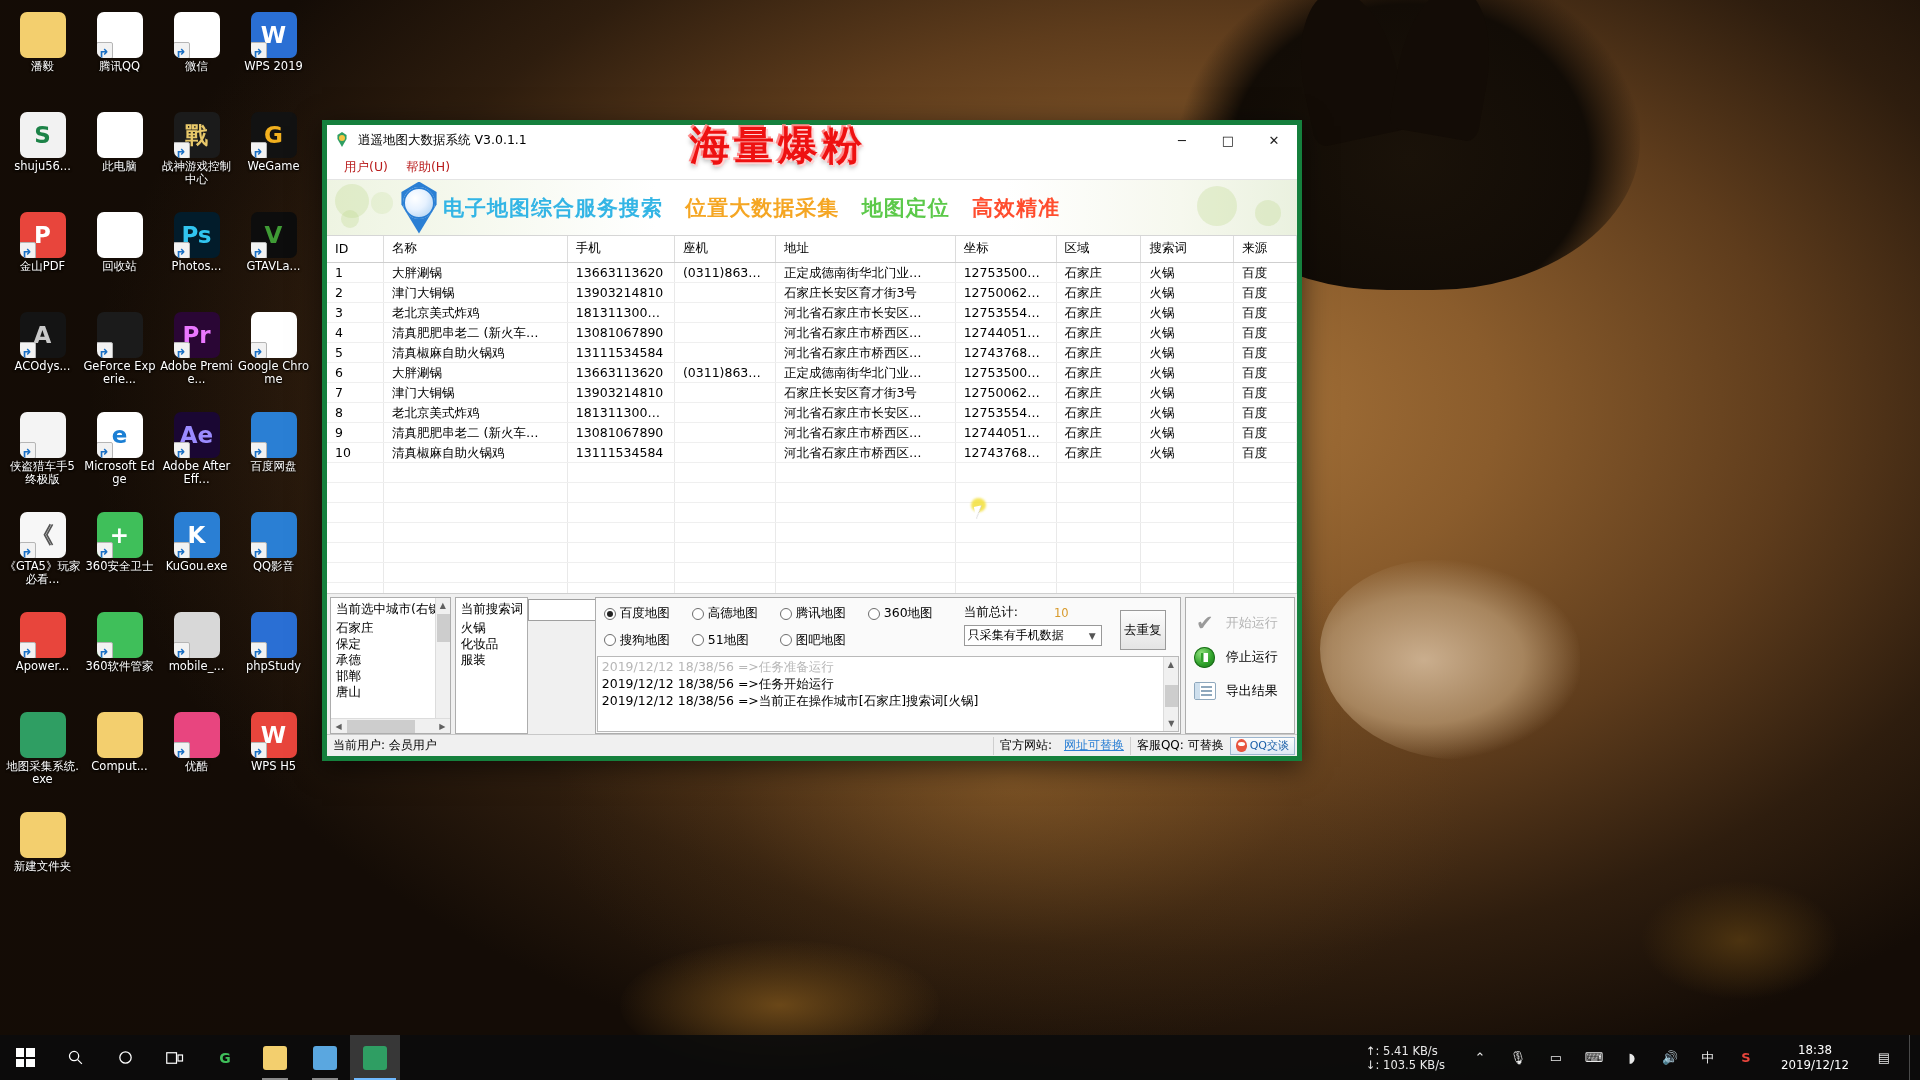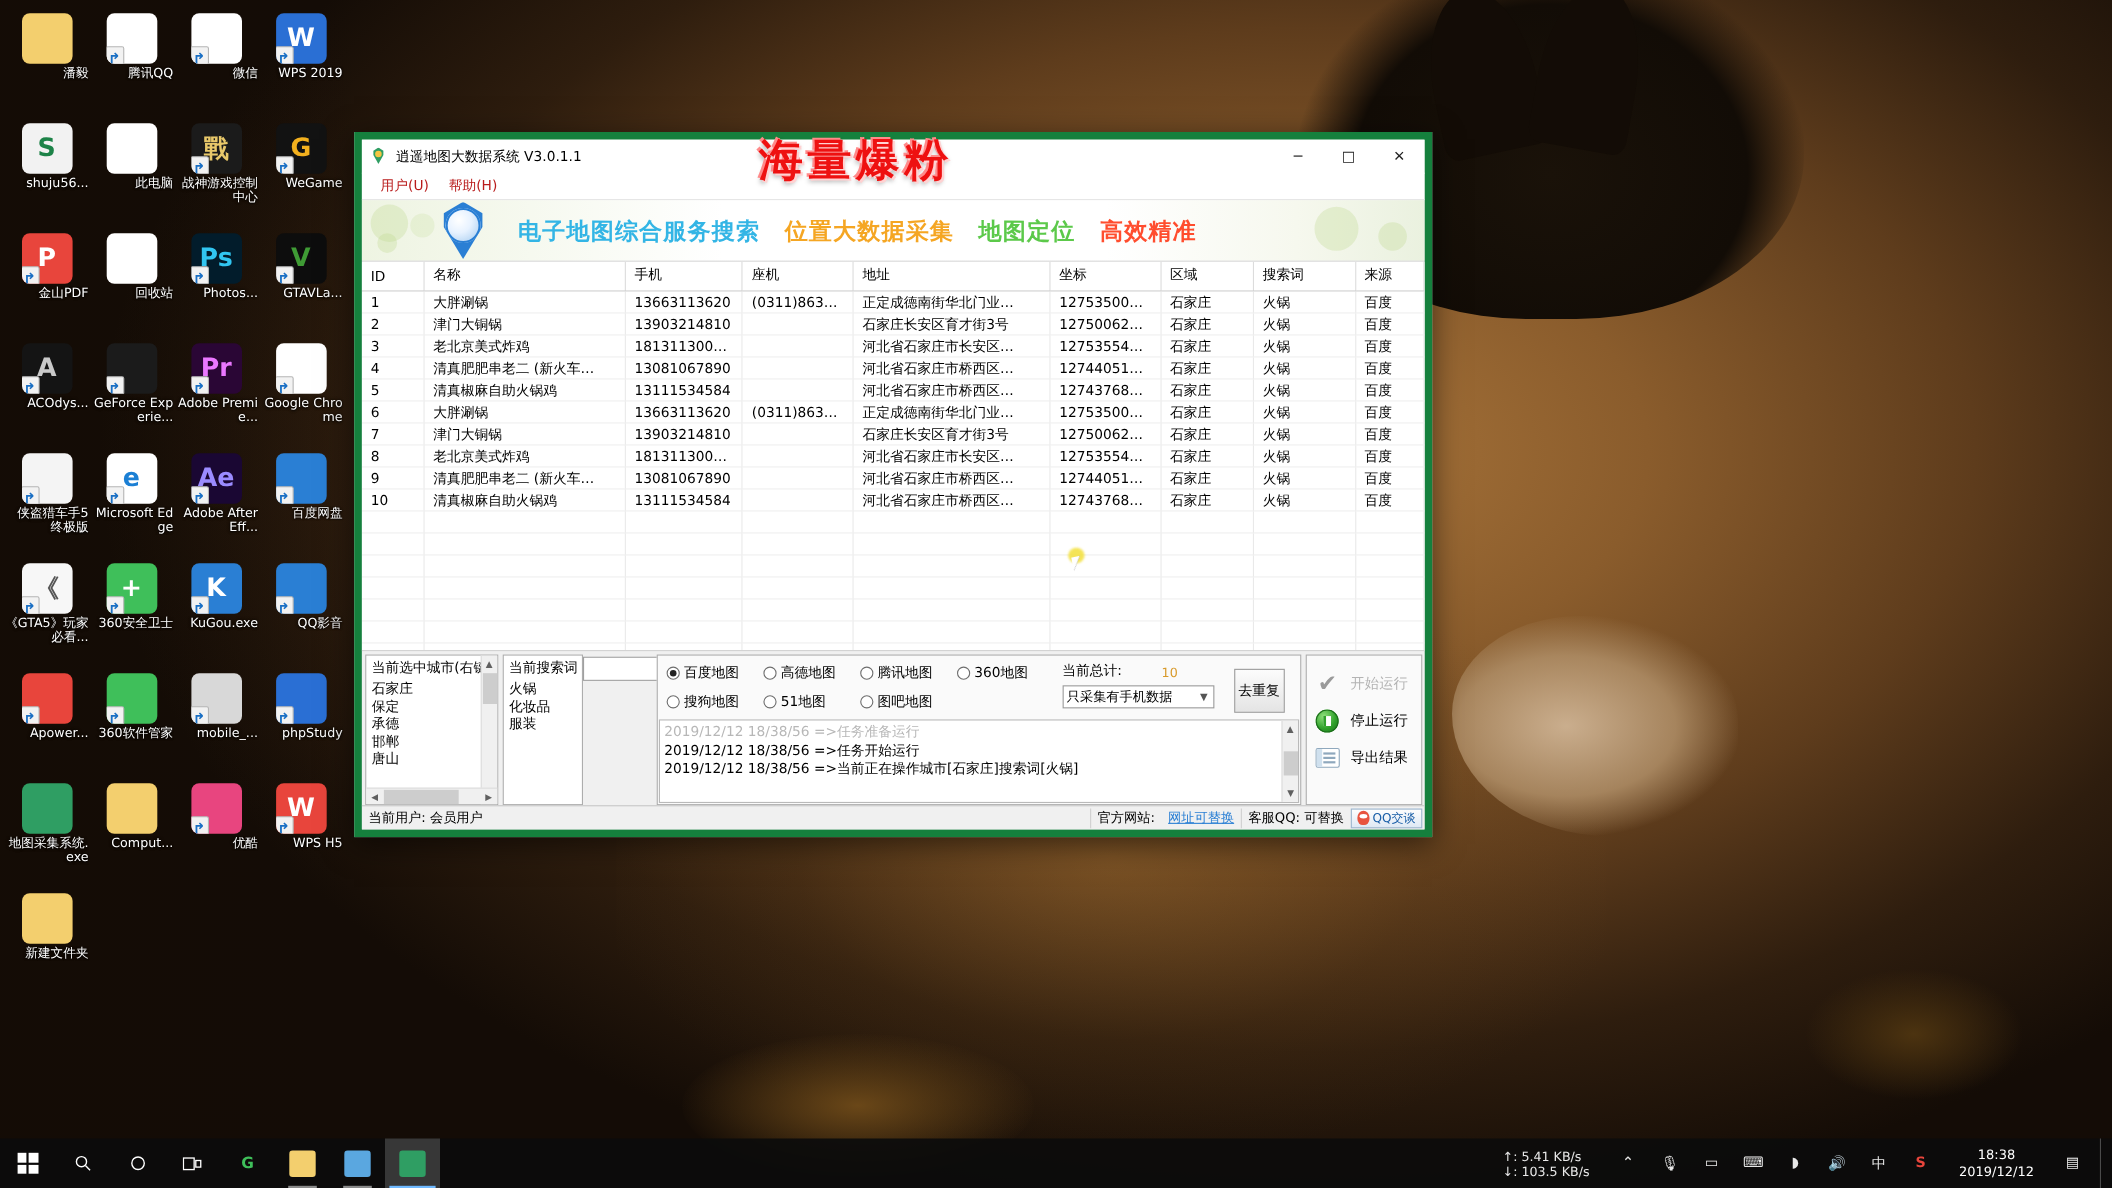--- a/index.html
+++ b/index.html
@@ -87,31 +87,31 @@
   }
   .dicon .glyph.shortcut::before {
     content: "↰";
     position: absolute; left: 1px; bottom: -4px; z-index: 2;
     font-size: 14px; color: #1a6fc4; font-weight: bold;
     transform: scaleX(-1) rotate(0deg);
   }
   .dicon .lbl {
     margin-top: 2px;
     font-size: 11.5px; line-height: 13px; color: #fff;
-    text-align: right; width: 76px;
+    text-align: center; width: 76px;
     text-shadow: 0 1px 2px rgba(0,0,0,.9), 0 0 3px rgba(0,0,0,.85);
     word-break: break-all;
     max-height: 40px; overflow: hidden;
   }
 
   
   #app-window {
     position: absolute; left: 322px; top: 120px; width: 980px; height: 641px;
     background: #f0f0f0;
-    border: 7px solid #15803d;
+    border: 5px solid #15803d;
     box-shadow: 0 6px 26px rgba(0,0,0,.55);
     display: flex; flex-direction: column;
     font-family: "DejaVu Sans", "Liberation Sans", sans-serif;
   }
   #titlebar {
     height: 31px; background: #fff;
     display: flex; align-items: center;
     border-bottom: 1px solid #fff;
     flex: none;
   }
@@ -165,21 +165,20 @@
     clip-path: polygon(50% 100%, 10% 44%, 10% 20%, 50% 0%, 90% 20%, 90% 44%);
     position: relative;
   }
   .globe-pin::after {
     content: ""; position: absolute; left: 6px; top: 5px;
     width: 32px; height: 32px; border-radius: 50%;
     background: radial-gradient(circle at 38% 35%, #ffffff 0%, #e7f2ff 40%, #bcd9f5 72%, #89bbe8 100%);
     box-shadow: inset 0 0 0 2px #2a7fd4;
   }
   #banner .btext {
-    margin-left: 26px;
     font-size: 21px; font-weight: bold; letter-spacing: 1px;
     white-space: nowrap;
   }
   #banner .btext span { margin-right: 14px; }
   .bt-blue { color: #33b5e5; }
   .bt-orange { color: #f5a623; }
   .bt-green { color: #5cc94a; }
   .bt-red { color: #ff4d2e; }
 
   

